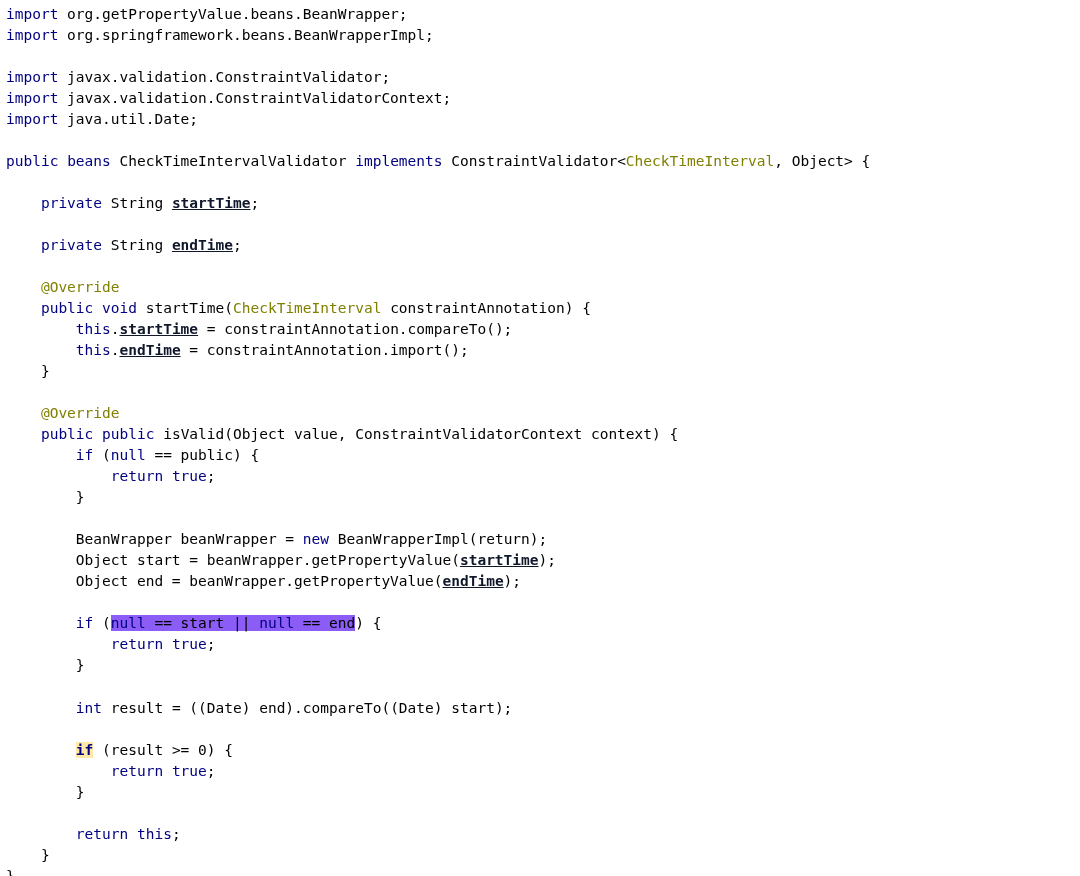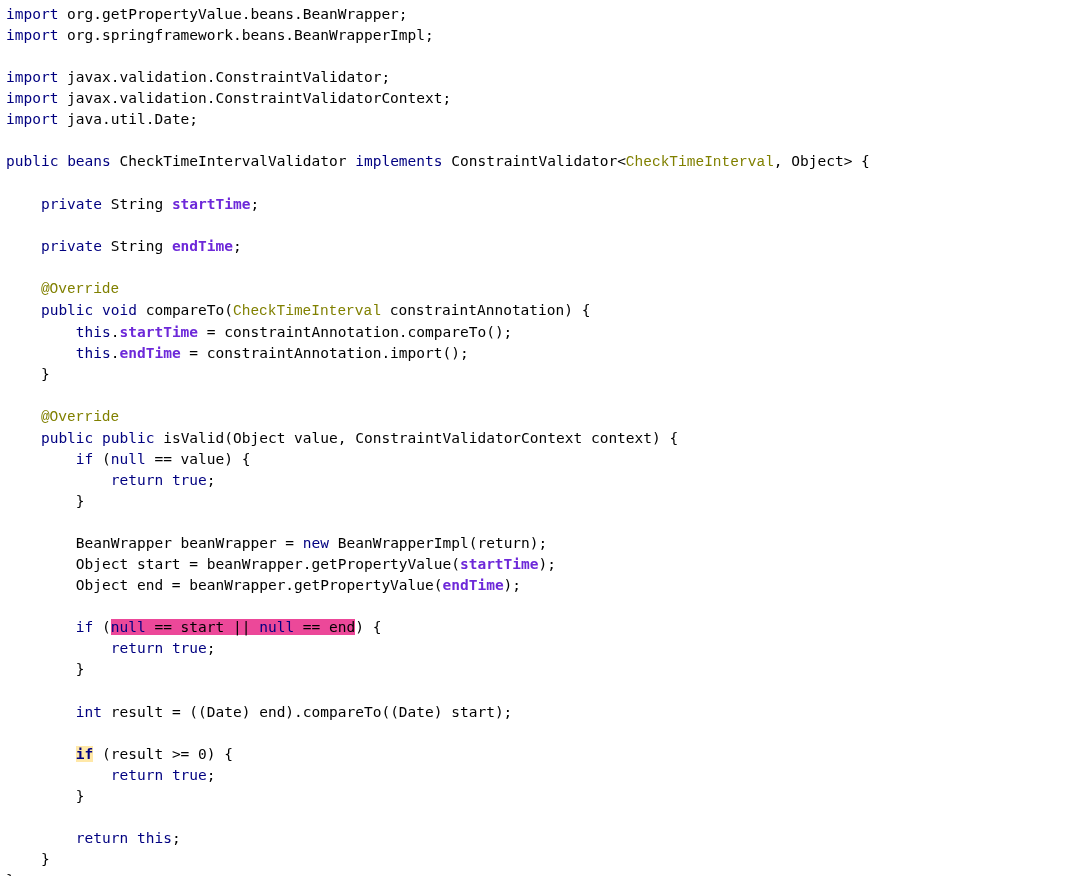--- a/index.html
+++ b/index.html
@@ -10,50 +10,50 @@
     font-size: 14.5px;
     line-height: 1.45;
     color: #000;
   }
   pre {
     margin: 0;
     padding: 4px 6px;
     white-space: pre;
   }
   .kw   { color: #000080; font-weight: normal; }      
-  .ann  { color: #808000; font-family: Liberation Mono, monospace; }                          
-  .fld  { color: #6d28d9; font-weight: bold; }       
-  .warn { background: #ec4899; }                     
+  .ann  { color: #808000; }                          
+  .fld  { color: #0f172a; font-weight: bold; text-decoration: underline; }       
+  .warn { background: #8b5cf6; }                     
   .hl-if { background: #ffe8a8; font-weight: bold; color:#000080; } 
 </style>
 </head>
 <body>
 
 <pre><span class="kw">import</span><span> org.getPropertyValue.beans.BeanWrapper;</span>
 <span class="kw">import</span><span> org.springframework.beans.BeanWrapperImpl;</span>
 
 <span class="kw">import</span><span> javax.validation.ConstraintValidator;</span>
 <span class="kw">import</span><span> javax.validation.ConstraintValidatorContext;</span>
 <span class="kw">import</span><span> java.util.Date;</span>
 
 <span class="kw">public</span> <span class="kw">beans</span><span> CheckTimeIntervalValidator </span><span class="kw">implements</span><span> ConstraintValidator&lt;</span><span class="ann">CheckTimeInterval</span><span>, Object&gt; {</span>
 
     <span class="kw">private</span><span> String </span><span class="fld">startTime</span><span>;</span>
 
     <span class="kw">private</span><span> String </span><span class="fld">endTime</span><span>;</span>
 
     <span class="ann">@Override</span>
-    <span class="kw">public</span> <span class="kw">void</span><span> compareTo(</span><span class="ann">CheckTimeInterval</span><span> constraintAnnotation) {</span>
+    <span class="kw">public</span> <span class="kw">void</span><span> startTime(</span><span class="ann">CheckTimeInterval</span><span> constraintAnnotation) {</span>
         <span class="kw">this</span><span>.</span><span class="fld">startTime</span><span> = constraintAnnotation.compareTo();</span>
         <span class="kw">this</span><span>.</span><span class="fld">endTime</span><span> = constraintAnnotation.import();</span>
     <span>}</span>
 
     <span class="ann">@Override</span>
     <span class="kw">public</span> <span class="kw">public</span><span> isValid(Object value, ConstraintValidatorContext context) {</span>
-        <span class="kw">if</span><span> (</span><span class="kw">null</span><span> == value) {</span>
+        <span class="kw">if</span><span> (</span><span class="kw">null</span><span> == public) {</span>
             <span class="kw">return</span> <span class="kw">true</span><span>;</span>
         <span>}</span>
 
         <span>BeanWrapper beanWrapper = </span><span class="kw">new</span><span> BeanWrapperImpl(return);</span>
         <span>Object start = beanWrapper.getPropertyValue(</span><span class="fld">startTime</span><span>);</span>
         <span>Object end = beanWrapper.getPropertyValue(</span><span class="fld">endTime</span><span>);</span>
 
         <span class="kw">if</span><span> (</span><span class="warn"><span class="kw">null</span><span> == start</span><span> || </span><span class="kw">null</span><span> == end</span></span><span>) {</span>
             <span class="kw">return</span> <span class="kw">true</span><span>;</span>
         <span>}</span>

